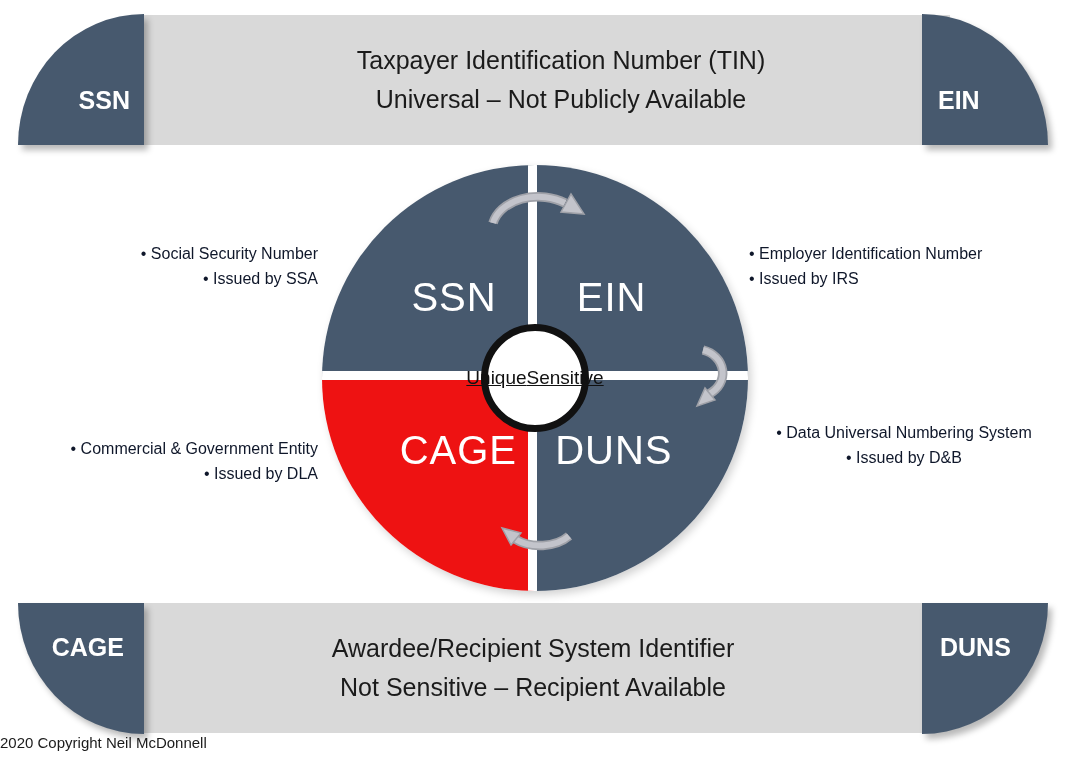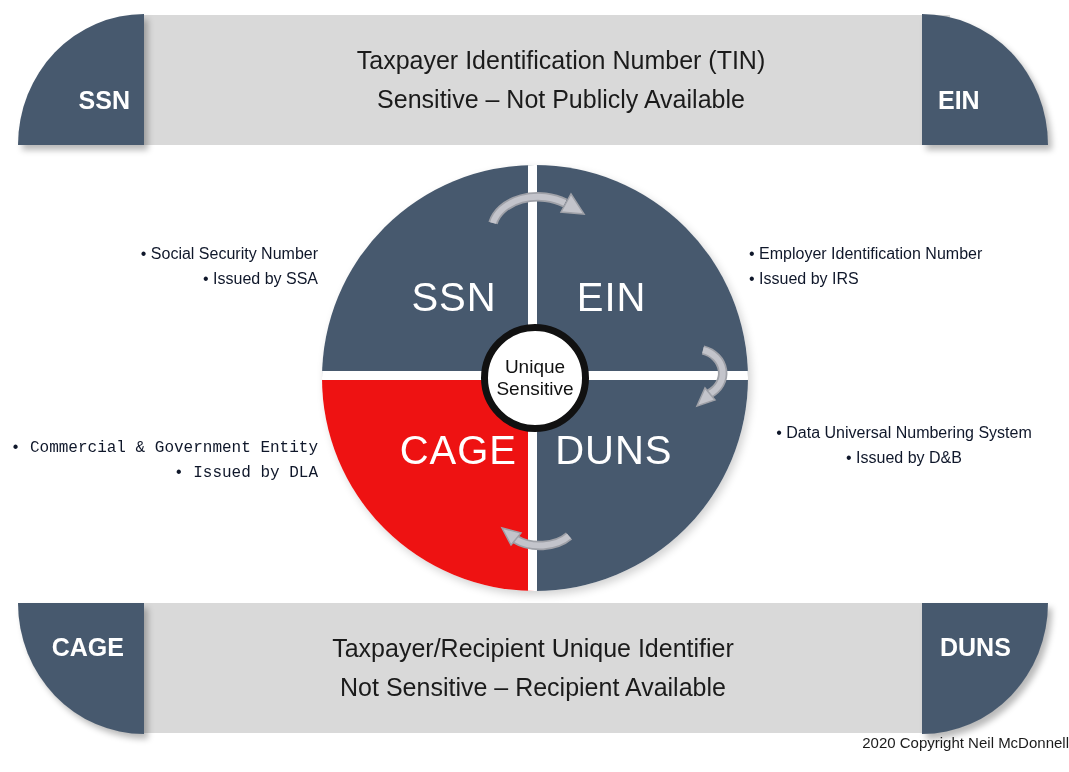--- a/index.html
+++ b/index.html
@@ -47,63 +47,63 @@
     color:#ffffff; font-size:40px; letter-spacing:1px; white-space:nowrap;
   }
   .q-ssn  { left:31%;   top:31%; }
   .q-ein  { left:68%;   top:31%; }
   .q-cage { left:32%;   top:67%; }
   .q-duns { left:68.5%; top:67%; }
 
   .hub {
     position:absolute; left:50%; top:50%; transform:translate(-50%,-50%);
     width:94px; height:94px; background:#ffffff; border:7px solid #111111; border-radius:50%;
-    display:flex; flex-direction:column; align-items:center; justify-content:center;
-    font-size:19px; line-height:22px; color:#111111; text-align:center; z-index:5;
+    display:flex; flex-direction:row; align-items:center; justify-content:center;
+    font-size:19px; line-height:22px; color:#111111; text-align:center; z-index:5;text-decoration:underline;
   }
 
   
   .arrow { position:absolute; z-index:4; }
   .arrow-top    { left:486px; top:184px; }
   .arrow-right  { left:694px; top:342px; }
   .arrow-bottom { left:492px; top:526px; }
   .arc-outline { fill:none; stroke:#9fa1a8; stroke-width:9.5; }
   .arc-fill    { fill:none; stroke:#c3c4cb; stroke-width:6; }
   .arrow-head  { fill:#c3c4cb; stroke:#9fa1a8; stroke-width:1.5; }
 
   
   .note { position:absolute; font-size:16px; line-height:25px; color:#0f172a; }
   .note-ssn  { left:30px;  top:241px; width:288px; text-align:right; }
-  .note-cage { left:10px;  top:436px; width:308px; text-align:right;font-family:Liberation Mono, monospace; }
+  .note-cage { left:10px;  top:436px; width:308px; text-align:right; }
   .note-ein  { left:749px; top:241px; width:310px; text-align:left; }
   .note-duns { left:749px; top:420px; width:310px; text-align:center; }
 
   .footer {
     position:absolute; left:0; top:734px; width:100%;
-    text-align:right; font-size:15px; color:#1b1b1b;
+    text-align:left; font-size:15px; color:#1b1b1b;
   }
 </style>
 </head>
 <body>
 
 <div class="stage">
 
   <div class="banner top">
     <div>Taxpayer Identification Number (TIN)</div>
-    <div>Sensitive – Not Publicly Available</div>
+    <div>Universal – Not Publicly Available</div>
   </div>
   <div class="tab tab-ssn">
     <span>SSN</span>
   </div>
   <div class="tab tab-ein">
     <span>EIN</span>
   </div>
 
   <div class="banner bottom">
-    <div>Taxpayer/Recipient Unique Identifier</div>
+    <div>Awardee/Recipient System Identifier</div>
     <div>Not Sensitive – Recipient Available</div>
   </div>
   <div class="tab tab-cage">
     <span>CAGE</span>
   </div>
   <div class="tab tab-duns">
     <span>DUNS</span>
   </div>
 
   <div class="wheel">

